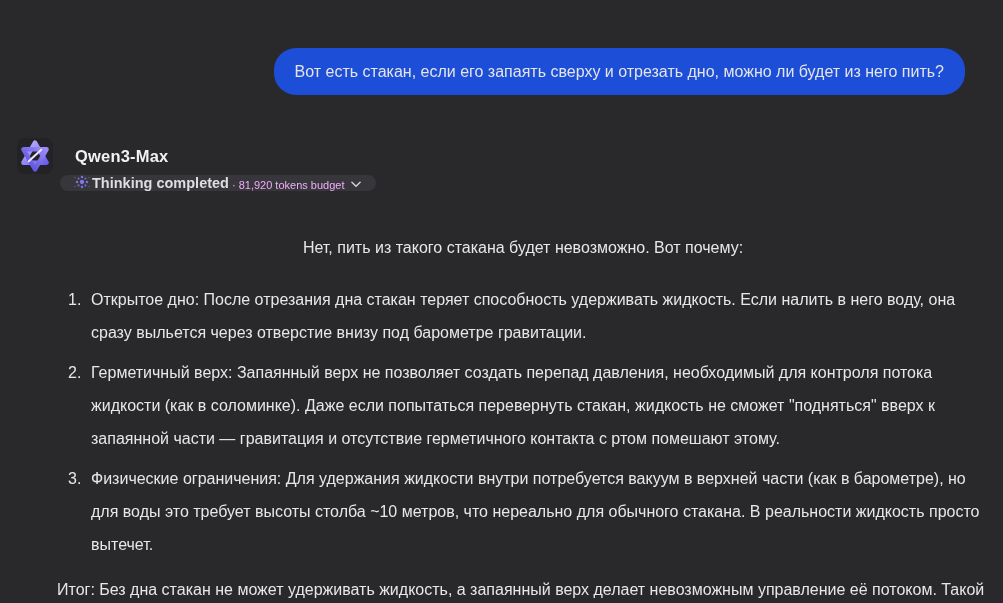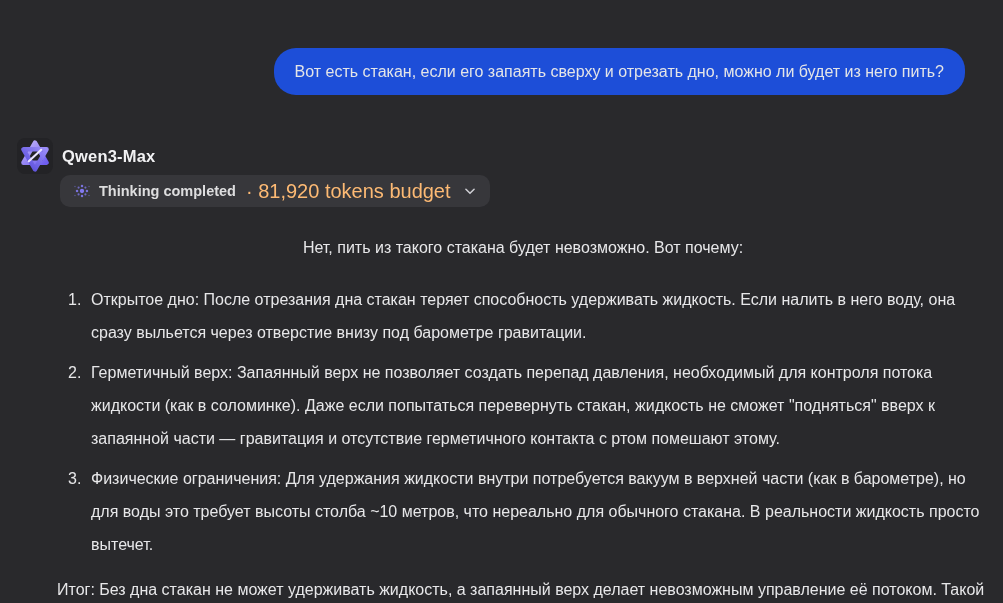--- a/index.html
+++ b/index.html
@@ -26,21 +26,21 @@
     border-radius: 22px;
   }
 
   
   .assistant-header {
     position: absolute;
     top: 138px;
     left: 17px;
     display: flex;
     align-items: center;
-    gap: 9px;
+    gap: 22px;
   }
   .avatar {
     width: 36px;
     height: 36px;
     border-radius: 8px;
     display: flex;
     align-items: center;
     justify-content: center;
     background: #232326;
   }
@@ -49,39 +49,39 @@
     font-weight: bold;
     color: #f1f1f3;
     letter-spacing: 0.2px;
   }
 
   
   .thinking-pill {
     position: absolute;
     top: 175px;
     left: 60px;
-    height: 32px;
+    height: 16px;
     display: inline-flex;
-    align-items: center;
-    gap: 8px;
+    align-items: flex-end;
+    gap: 1px;
     background: #37373b;
     border: none;
     border-radius: 10px;
     padding: 0 13px;
     cursor: pointer;
     font-family: inherit;
   }
   .thinking-label {
     font-size: 14.5px;
     font-weight: bold;
     color: #dededf;
   }
   .thinking-budget {
-    font-size: 20px;
-    color: #fdba74;
+    font-size: 11px;
+    color: #f0abfc;
     margin-left: 2px;
   }
   .chevron { display: inline-flex; margin-left: 4px; }
 
   
   .response {
     position: absolute;
     top: 230px;
     left: 57px;
     width: 932px;

